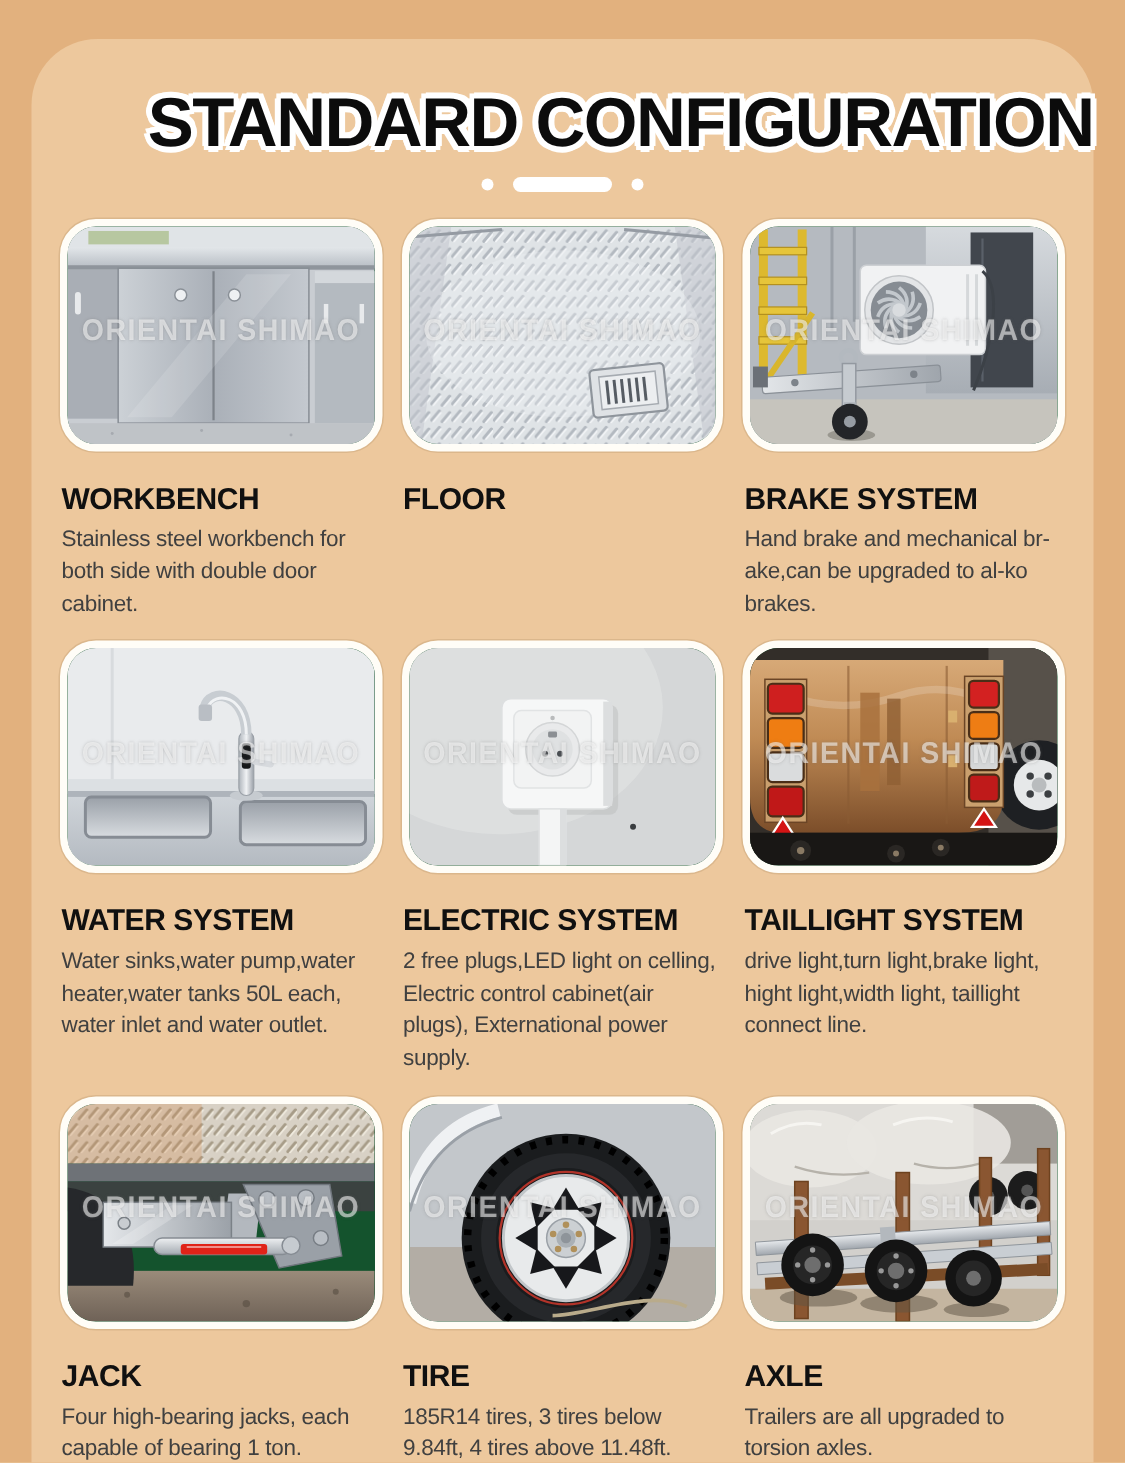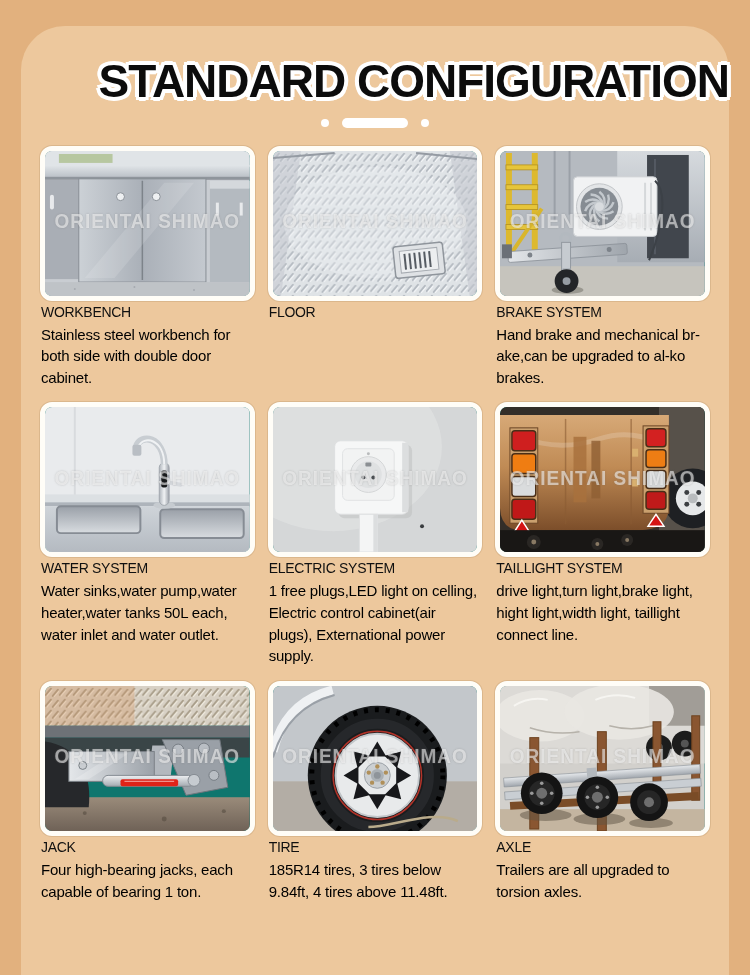--- a/index.html
+++ b/index.html
@@ -25,38 +25,38 @@
   }
   .divider .dot{width:8px;height:8px;border-radius:50%;background:#ffffff;}
   .divider .bar{width:66px;height:10px;border-radius:5px;background:#ffffff;}
   .grid{
     margin:18px 19px 0 19px;
     display:grid;grid-template-columns:repeat(3,1fr);
     column-gap:13px;row-gap:14px;
   }
   .card{min-width:0;}
   .frame{
-    position:relative;height:145px;border:5px solid #fffdf7;border-radius:12px;
-    overflow:hidden;background:#0f766e;box-shadow:0 0 0 1px rgba(122,86,46,.15);text-decoration:underline;
+    position:relative;height:145px;border:5px solid #fffdf7;border-radius:24px;
+    overflow:hidden;background:#14532d;box-shadow:0 0 0 1px rgba(122,86,46,.15);text-decoration:underline;
   }
   .frame svg{display:block;width:100%;height:100%;}
   .wm{
     position:absolute;left:0;right:0;top:50%;
     transform:translateY(-58%) scaleY(1.05);
     text-align:center;font-size:19px;font-weight:bold;letter-spacing:1px;
     color:rgba(255,255,255,.55);
     text-shadow:0 0 2px rgba(110,110,110,.35);
     white-space:nowrap;pointer-events:none;
   }
   .h{
-    margin:3px 1px 4px 1px;font-size:14px;font-weight:400;color:#101010;
+    margin:21px 1px 4px 1px;font-size:20px;font-weight:700;color:#101010;
     letter-spacing:-0.3px;white-space:nowrap;line-height:1.15;
   }
   .d{
-    margin:0 1px;font-size:15px;line-height:1.44;color:#000000;
+    margin:0 1px;font-size:15px;line-height:1.44;color:#404040;
     letter-spacing:-0.2px;
   }
 </style>
 </head>
 <body>
 
 <div class="panel">
   <h1 class="title">STANDARD CONFIGURATION</h1>
   <div class="divider">
     <span class="dot"></span>
@@ -267,21 +267,21 @@
           </g>
           <g>
             <rect x="87" y="108" width="18" height="38" fill="#f4f5f5" stroke="#dfe1e2"></rect>
             <rect x="101" y="108" width="4" height="38" fill="#dcdedf"></rect>
           </g>
           <circle cx="150" cy="120" r="2" fill="#3a3d40"></circle>
         </svg>
         <div class="wm">ORIENTAI SHIMAO</div>
       </div>
       <h2 class="h">ELECTRIC SYSTEM</h2>
-      <p class="d">1 free plugs,LED light on celling, Electric control cabinet(air plugs), Externational power supply.</p>
+      <p class="d">2 free plugs,LED light on celling, Electric control cabinet(air plugs), Externational power supply.</p>
     </section>
 
     <section class="card">
       <div class="frame">
         <svg viewBox="0 0 206 146" preserveAspectRatio="none">
           <defs>
             <linearGradient id="cu" x1="0" y1="0" x2="0" y2="1">
               <stop offset="0" stop-color="#d7a977"></stop>
                 <stop offset=".45" stop-color="#c08b55"></stop>
                 <stop offset="1" stop-color="#7c4e2a"></stop>

